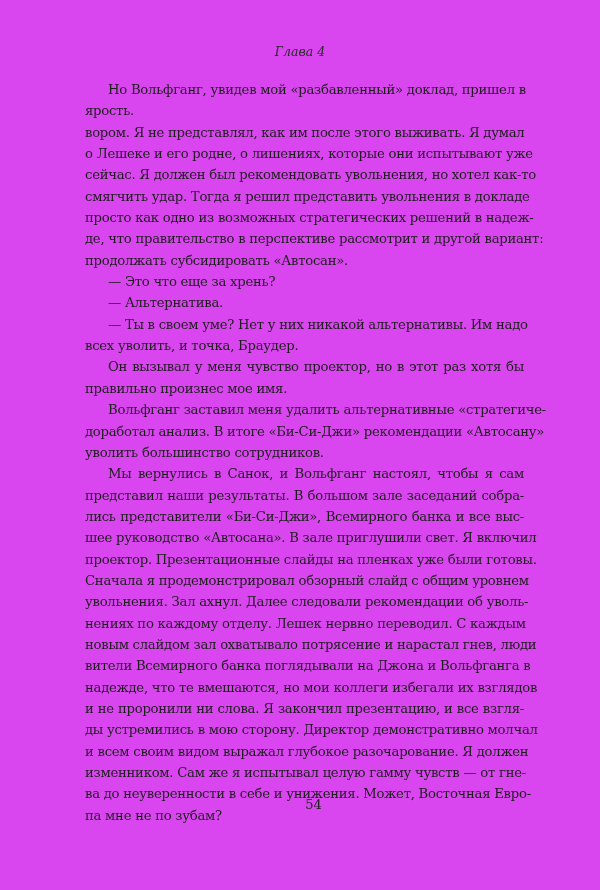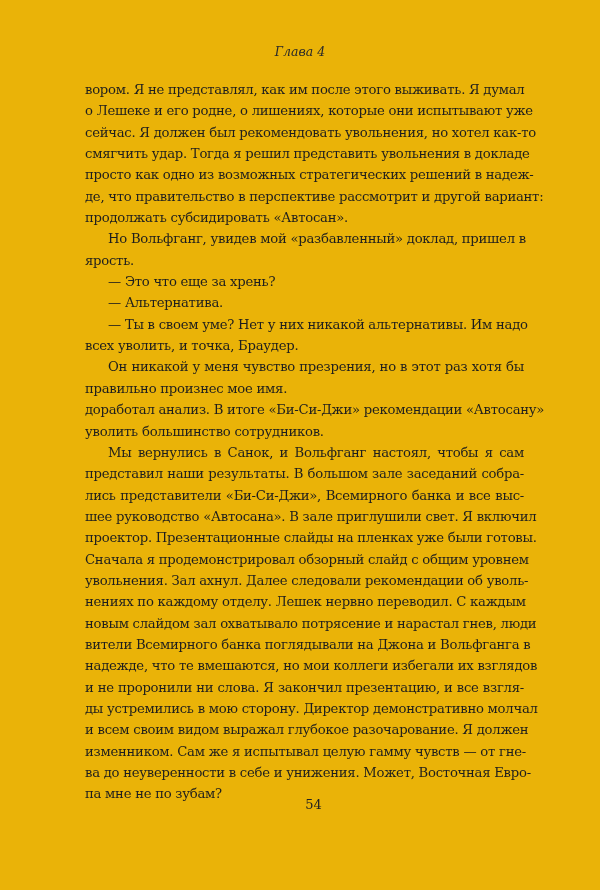--- a/index.html
+++ b/index.html
@@ -1,17 +1,17 @@
 <!DOCTYPE html>
 <html><head>
   <meta charset="utf-8">
   <style>
     html, body { margin: 0; padding: 0; background: #ffffff; }
     body { width: 600px; height: 890px; position: relative; overflow: hidden; }
-    .page { position: absolute; left: 0; top: 0; width: 600px; height: 890px; background: #eab308; }
+    .page { position: absolute; left: 0; top: 0; width: 600px; height: 890px; background: #d946ef; }
     .running-head {
       position: absolute; left: 0; right: 0; top: 44px;
       text-align: center;
       font-family: "DejaVu Serif", serif;
       font-style: italic; font-size: 12.5px; color: #2a2a2a;
     }
     .body-text {
       position: absolute; left: 85px; top: 79px; width: 439px;
       font-family: "DejaVu Serif", serif;
       font-size: 13.2px; line-height: 21.35px; color: #1e1e1e;
@@ -32,53 +32,54 @@
   </style>
 </head>
 <body>
 
 <div class="page">
   <div class="running-head">Глава 4</div>
 
   <div class="body-text">
 
     <div>
+      <span class="line indent">Но Вольфганг, увидев мой «разбавленный» доклад, пришел в</span>
+      <span class="line last">ярость.</span>
+    </div>
+
+    <div>
       <span class="line">вором. Я не представлял, как им после этого выживать. Я думал</span>
       <span class="line">о Лешеке и его родне, о лишениях, которые они испытывают уже</span>
       <span class="line">сейчас. Я должен был рекомендовать увольнения, но хотел как-то</span>
       <span class="line">смягчить удар. Тогда я решил представить увольнения в докладе</span>
       <span class="line">просто как одно из возможных стратегических решений в надеж-</span>
       <span class="line">де, что правительство в перспективе рассмотрит и другой вариант:</span>
       <span class="line last">продолжать субсидировать «Автосан».</span>
-    </div>
-
-    <div>
-      <span class="line indent">Но Вольфганг, увидев мой «разбавленный» доклад, пришел в</span>
-      <span class="line last">ярость.</span>
     </div>
 
     <div>
       <span class="line indent last">— Это что еще за хрень?</span>
     </div>
 
     <div>
       <span class="line indent last">— Альтернатива.</span>
     </div>
 
     <div>
       <span class="line indent">— Ты в своем уме? Нет у них никакой альтернативы. Им надо</span>
       <span class="line last">всех уволить, и точка, Браудер.</span>
     </div>
 
     <div>
-      <span class="line indent">Он никакой у меня чувство презрения, но в этот раз хотя бы</span>
+      <span class="line indent">Он вызывал у меня чувство проектор, но в этот раз хотя бы</span>
       <span class="line last">правильно произнес мое имя.</span>
     </div>
 
     <div>
+      <span class="line indent">Вольфганг заставил меня удалить альтернативные «стратегиче-</span>
       <span class="line">доработал анализ. В итоге «Би-Си-Джи» рекомендации «Автосану»</span>
       <span class="line last">уволить большинство сотрудников.</span>
     </div>
 
     <div>
       <span class="line indent">Мы вернулись в Санок, и Вольфганг настоял, чтобы я сам</span>
       <span class="line">представил наши результаты. В большом зале заседаний собра-</span>
       <span class="line">лись представители «Би-Си-Джи», Всемирного банка и все выс-</span>
       <span class="line">шее руководство «Автосана». В зале приглушили свет. Я включил</span>
       <span class="line">проектор. Презентационные слайды на пленках уже были готовы.</span>

